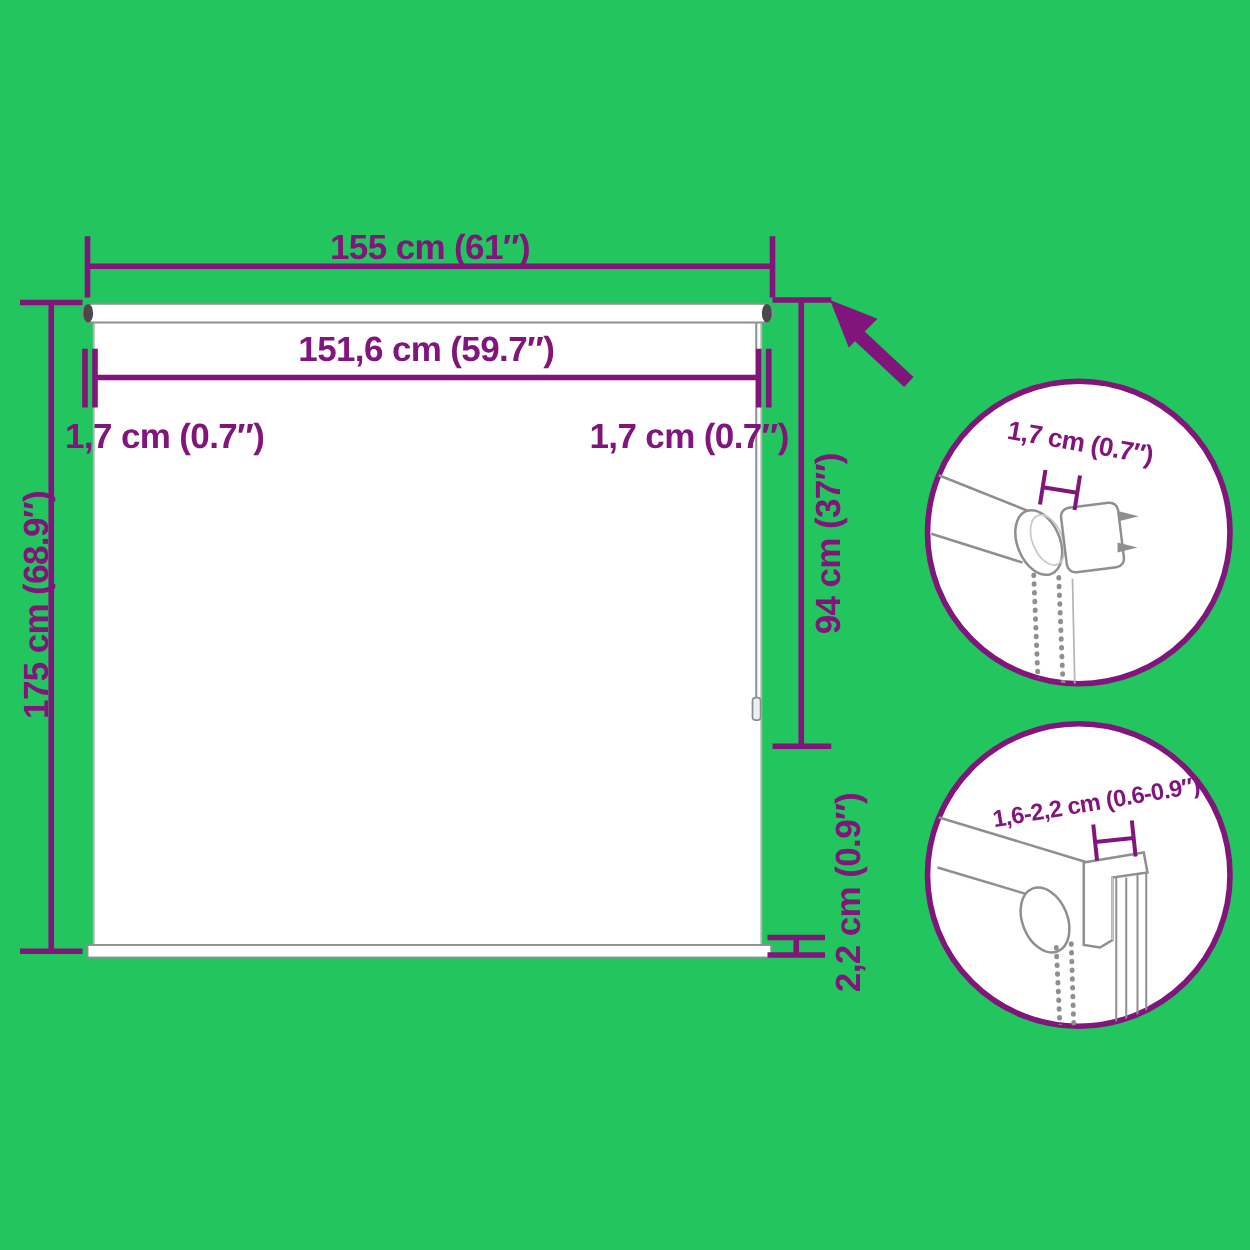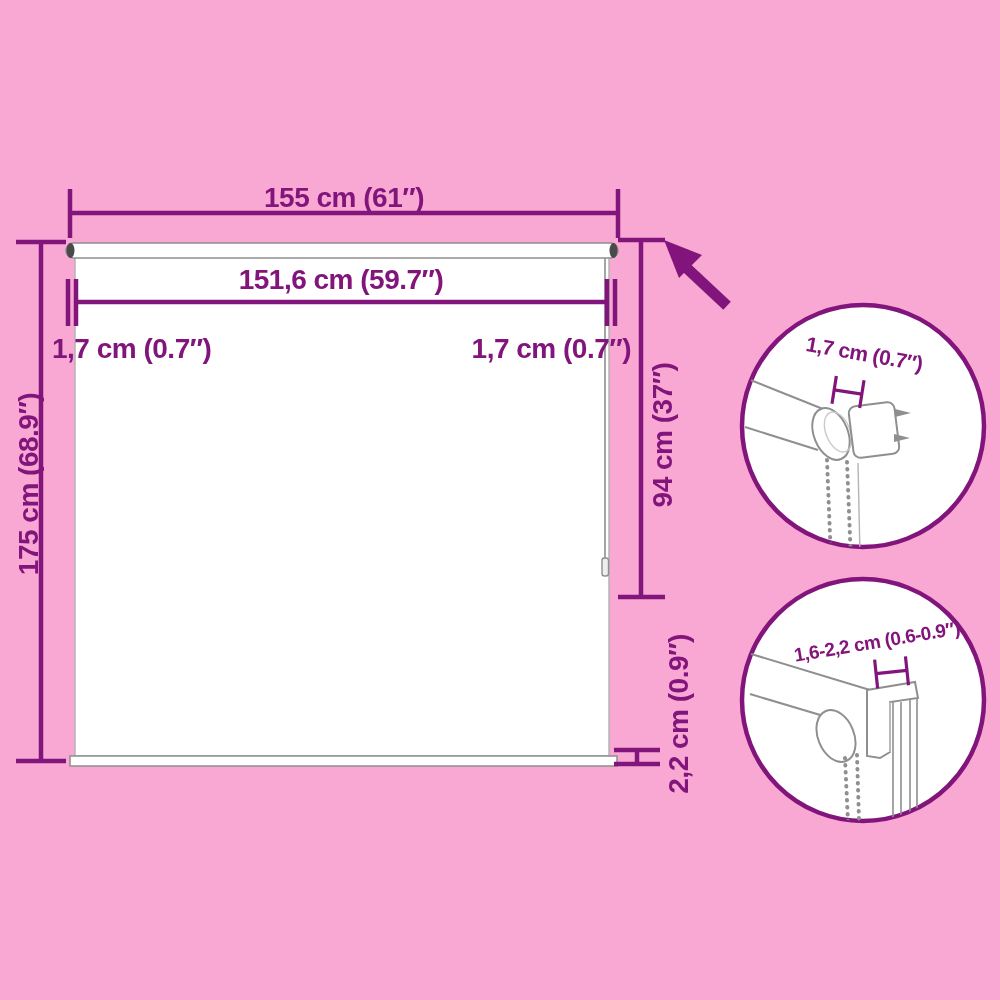--- a/index.html
+++ b/index.html
@@ -1,16 +1,16 @@
 <!DOCTYPE html>
 <html style="--accent: #82157b;"><head>
 <meta charset="utf-8">
 <style>
   html,body{margin:0;padding:0;background:#fff;}
-  .stage{position:relative;width:1000px;height:1000px;background:#f9a8d4;overflow:hidden;
+  .stage{position:relative;width:1000px;height:1000px;background:#22c55e;overflow:hidden;
          font-family:"Liberation Sans", sans-serif;}
   svg text{font-family:"Liberation Sans", sans-serif;font-weight:bold;fill:var(--accent);}
   .dim-label{font-size:28px;letter-spacing:-0.5px;}
   .detail-label{letter-spacing:-0.5px;}
 </style>
 </head>
 <body>
 
 <div class="stage">
 <svg width="1000" height="1000" viewBox="0 0 1000 1000">

